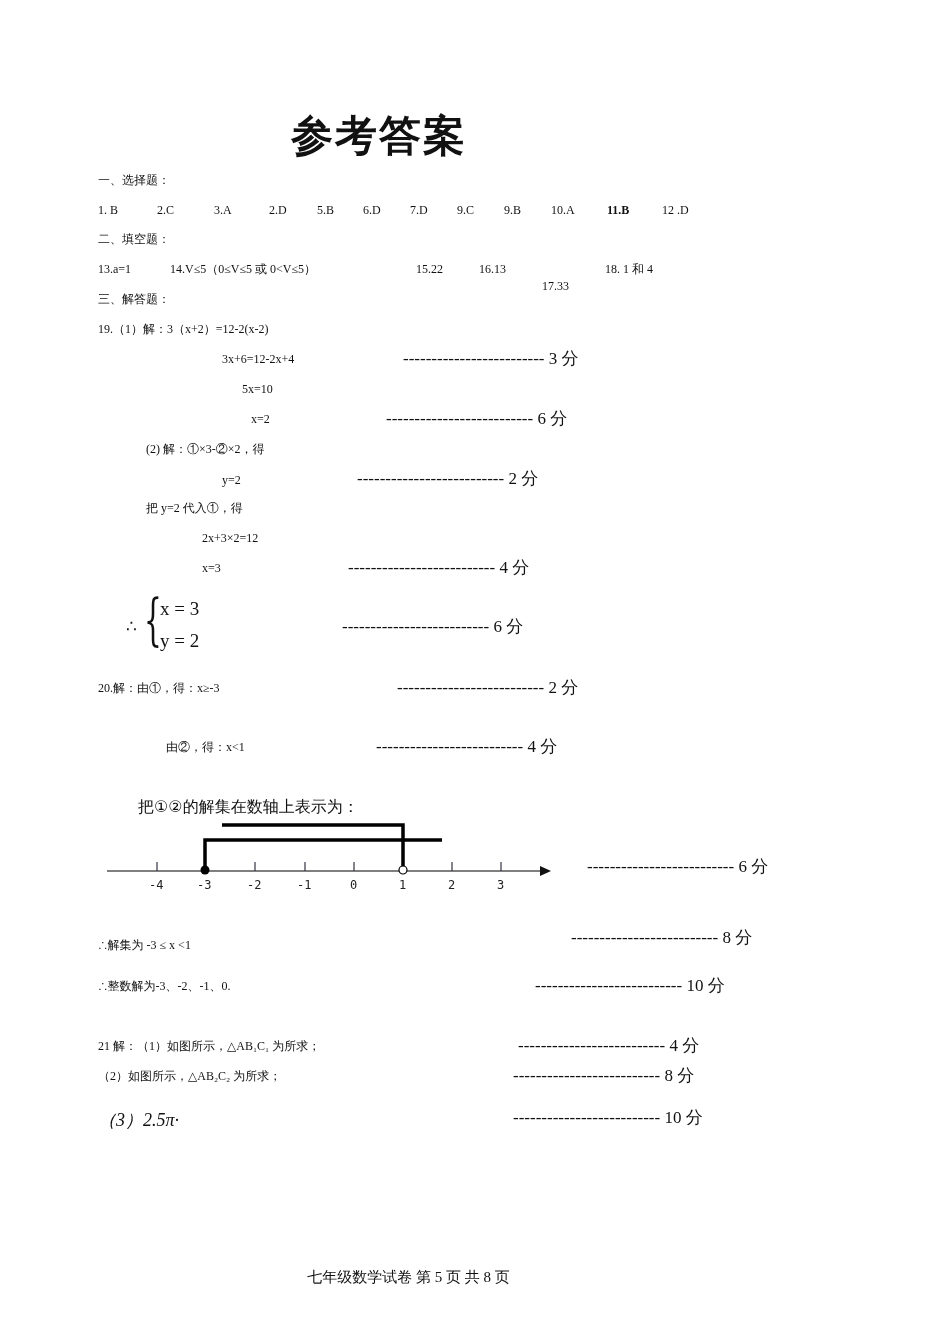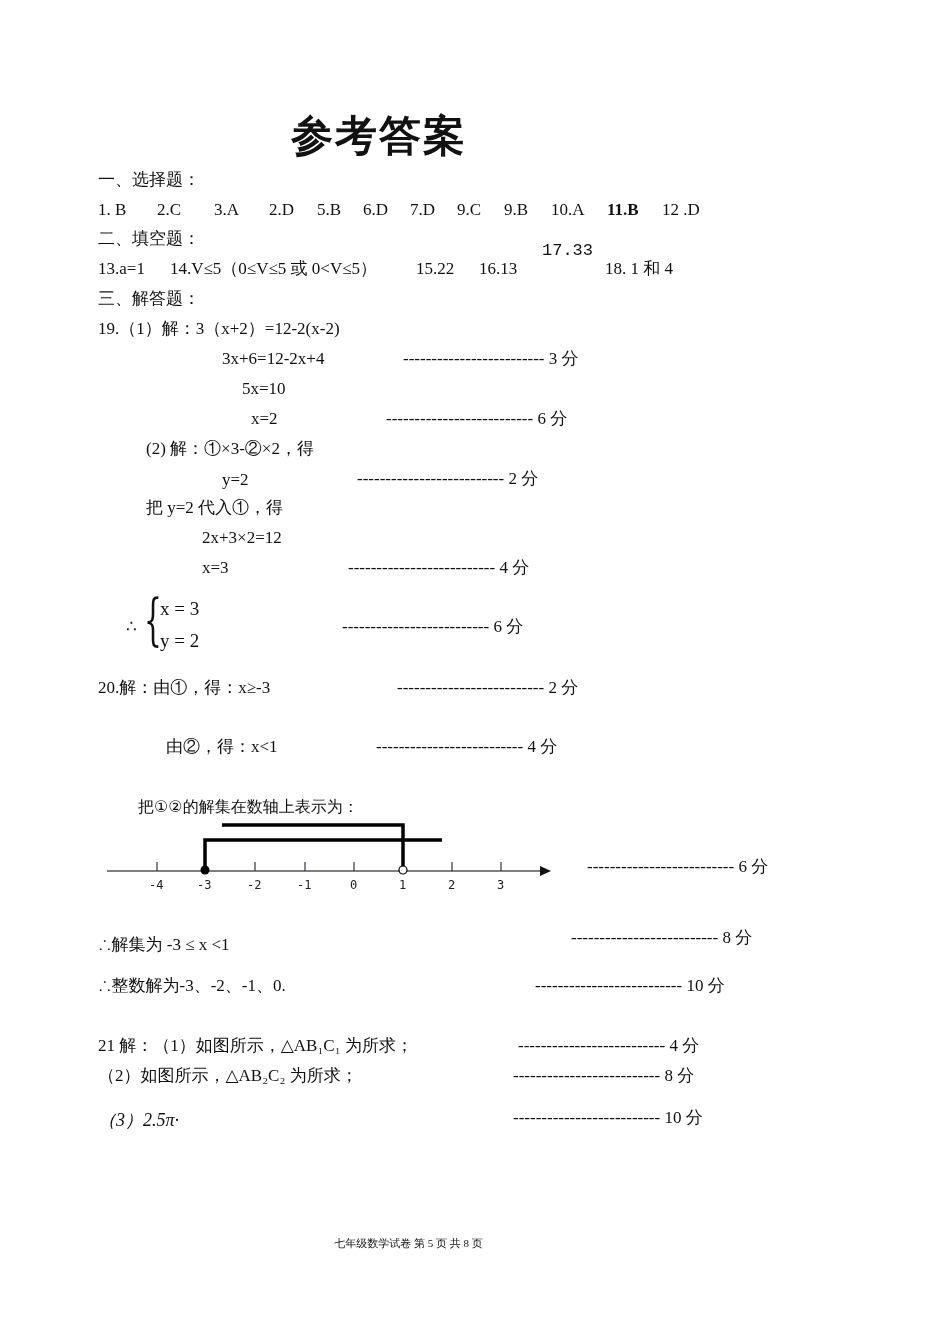--- a/index.html
+++ b/index.html
@@ -1,29 +1,29 @@
 <!DOCTYPE html>
 <html><head>
 <meta charset="utf-8">
 <style>
   html, body { margin:0; padding:0; background:#ffffff; }
   body { width:950px; height:1343px; position:relative; overflow:hidden;
          font-family:"Liberation Serif", "DejaVu Serif", serif; color:#111; }
-  .abs { position:absolute; white-space:nowrap; font-size:17px; line-height:20px; }
+  .abs { position:absolute; white-space:nowrap; font-size:12px; line-height:20px; }
   .title { position:absolute; left:0; width:758px; top:108px; text-align:center;
            font-family:"DejaVu Sans", sans-serif; font-weight:bold; font-size:42px; letter-spacing:2px; }
   .score { position:absolute; white-space:nowrap; font-size:17px; line-height:20px; }
   .brace-wrap { position:absolute; left:126px; top:594px; height:60px; }
   .brace-wrap .therefore { position:absolute; left:0; top:22px; font-size:17px; }
   .brace-wrap .brace { position:absolute; left:18px; top:-4px; font-size:56px; line-height:60px;
                        font-family:"DejaVu Serif", serif; font-weight:100; transform:scaleX(0.5); transform-origin:left; }
   .brace-wrap .eq1 { position:absolute; left:34px; top:4px; font-size:19px; white-space:nowrap; }
   .brace-wrap .eq2 { position:absolute; left:34px; top:36px; font-size:19px; white-space:nowrap; }
   .sans { font-family:"DejaVu Sans", sans-serif; }
-  .footer { position:absolute; left:0; width:817px; top:1236px; text-align:center; font-size:11px; }
+  .footer { position:absolute; left:0; width:817px; top:1268px; text-align:center; font-size:15px; }
   svg text { font-family:"DejaVu Sans Mono", monospace; font-size:12px; fill:#222; }
 </style>
 </head>
 <body>
 
 <div class="title">参考答案</div>
 
 <div class="abs" style="left:98px;top:170px;">一、选择题：</div>
 <div>
   <span class="abs" style="left:98px;top:200px;">1.  B</span>
@@ -39,21 +39,21 @@
   <span class="abs" style="left:607px;top:200px;font-weight:bold;">11.B</span>
   <span class="abs" style="left:662px;top:200px;">12 .D</span>
 </div>
 
 <div class="abs" style="left:98px;top:229px;">二、填空题：</div>
 <div>
   <span class="abs" style="left:98px;top:259px;">13.a=1</span>
   <span class="abs" style="left:170px;top:259px;">14.V≤5（0≤V≤5 或 0&lt;V≤5）</span>
   <span class="abs" style="left:416px;top:259px;">15.22</span>
   <span class="abs" style="left:479px;top:259px;">16.13</span>
-  <span class="abs" style="left:542px;top:241px;font-family:Liberation Mono, monospace;">17.33</span>
+  <span class="abs" style="left:542px;top:276px;">17.33</span>
   <span class="abs" style="left:605px;top:259px;">18.   1 和 4</span>
 </div>
 
 <div class="abs" style="left:98px;top:289px;">三、解答题：</div>
 
 <div class="abs" style="left:98px;top:319px;">19.（1）解：3（x+2）=12-2(x-2)</div>
 <div class="abs" style="left:222px;top:349px;">3x+6=12-2x+4</div>
 <div class="score" style="left:403px;top:349px;">------------------------- 3 分</div>
 <div class="abs" style="left:242px;top:379px;">5x=10</div>
 <div class="abs" style="left:251px;top:409px;">x=2</div>

